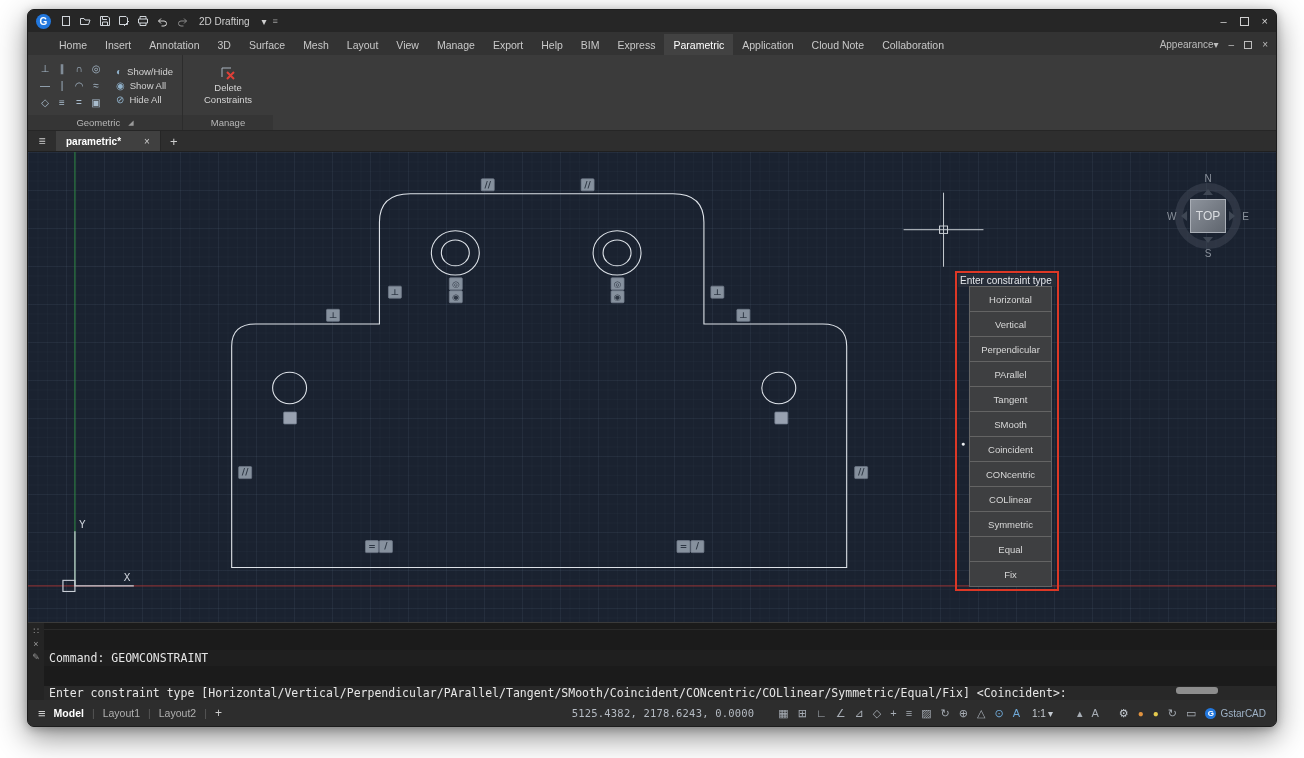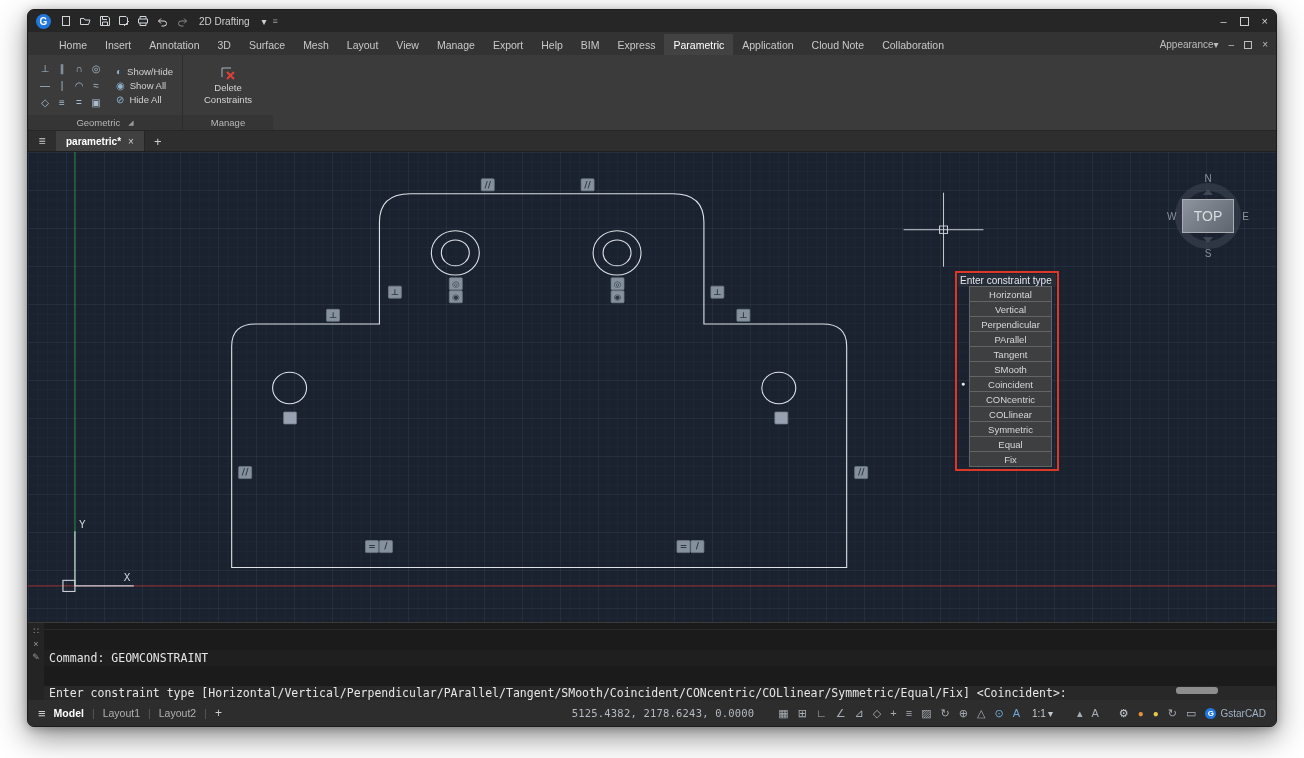--- a/index.html
+++ b/index.html
@@ -41,21 +41,21 @@
   .show-col{display:flex;flex-direction:column;gap:3px;margin-left:12px;font-size:9.5px;color:#d2d2d2;}
   .show-row{display:flex;align-items:center;gap:5px;cursor:default;white-space:nowrap;}
   .show-row .eye{color:#8fb0c9;font-size:10px;}
   .panel-sep{width:1px;background:#2c2c2c;}
   .big-btn{display:flex;flex-direction:column;align-items:center;justify-content:center;font-size:9.5px;
            color:#d5d5d5;gap:1px;padding:2px 12px;line-height:1.15;cursor:default;}
 
   
   .filetabs{flex:0 0 21px;background:#2e2e2e;display:flex;align-items:stretch;border-bottom:1px solid #1f1f1f;}
   .ft-burger{width:28px;display:flex;align-items:center;justify-content:center;color:#cfcfcf;font-size:12px;}
-  .file-tab{display:flex;align-items:center;gap:7px;padding:0 10px;background:#404040;color:#fff;font-size:10px;font-weight:bold;border-right:1px solid #262626;}
+  .file-tab{display:flex;align-items:center;gap:23px;padding:0 10px;background:#404040;color:#fff;font-size:10px;font-weight:bold;border-right:1px solid #262626;}
   .file-tab .tab-close{font-weight:normal;color:#cfcfcf;font-size:10px;}
   .ft-plus{width:26px;display:flex;align-items:center;justify-content:center;color:#cfcfcf;font-size:13px;}
 
   
   .canvas{flex:1;position:relative;overflow:hidden;background-color:#1a2230;
     background-image:
       linear-gradient(rgba(125,145,175,.07) 1px, transparent 1px),
       linear-gradient(90deg, rgba(125,145,175,.07) 1px, transparent 1px),
       linear-gradient(rgba(125,145,175,.035) 1px, transparent 1px),
       linear-gradient(90deg, rgba(125,145,175,.035) 1px, transparent 1px);
@@ -75,28 +75,28 @@
   .vc-letter{position:absolute;color:#8a919b;font-size:10px;}
   .vc-n{top:-1px;left:50%;transform:translateX(-50%);}
   .vc-s{bottom:-1px;left:50%;transform:translateX(-50%);}
   .vc-w{left:1px;top:50%;transform:translateY(-50%);}
   .vc-e{right:1px;top:50%;transform:translateY(-50%);}
   .vc-tri{position:absolute;width:0;height:0;}
   .vc-tri-n{left:50%;transform:translateX(-50%);top:15px;border-left:5px solid transparent;border-right:5px solid transparent;border-bottom:6px solid #3f4754;}
   .vc-tri-s{left:50%;transform:translateX(-50%);bottom:15px;border-left:5px solid transparent;border-right:5px solid transparent;border-top:6px solid #3f4754;}
   .vc-tri-w{top:50%;transform:translateY(-50%);left:15px;border-top:5px solid transparent;border-bottom:5px solid transparent;border-right:6px solid #3f4754;}
   .vc-tri-e{top:50%;transform:translateY(-50%);right:15px;border-top:5px solid transparent;border-bottom:5px solid transparent;border-left:6px solid #3f4754;}
-  .vc-square{position:absolute;left:50%;top:50%;transform:translate(-50%,-50%);width:52px;height:34px;
+  .vc-square{position:absolute;left:50%;top:50%;transform:translate(-50%,-50%);width:36px;height:34px;
              background:linear-gradient(135deg,#8d939c,#5f656e);border:1px solid #a9aeb6;
-             display:flex;align-items:center;justify-content:center;color:#d9dce0;font-size:14px;}
+             display:flex;align-items:center;justify-content:center;color:#d9dce0;font-size:12px;}
 
   
   .dyn-menu{position:absolute;left:927px;top:119px;width:104px;border:2px solid #dd3826;padding:1px 1px 2px 1px;}
   .dyn-title{font-size:10px;color:#e3e6ea;background:#272d38;padding:1px 2px;white-space:nowrap;}
-  .dyn-item{position:relative;height:16px;margin:0 4px 0 11px;background:#3e3f41;border:1px solid #646464;
+  .dyn-item{position:relative;height:26px;margin:0 4px 0 11px;background:#3e3f41;border:1px solid #646464;
             color:#d8d8d8;font-size:9.5px;display:flex;align-items:center;justify-content:center;margin-top:-1px;}
   .dyn-item:first-of-type{margin-top:1px;}
   .dyn-item .dot{position:absolute;left:-9px;top:3px;color:#eceff2;font-size:7px;line-height:1;}
 
   
   .cmd{flex:0 0 42px;background:#1b1b1b;display:flex;border-top:1px solid #3a3a3a;position:relative;}
   .cmd-gutter{width:16px;background:#242424;display:flex;flex-direction:column;align-items:center;color:#9a9a9a;font-size:9px;padding:1px 0;}
   .cmd-gutter span{height:13px;display:flex;align-items:center;}
   .cmd-rows{flex:1;display:flex;flex-direction:column;font-family:"DejaVu Sans Mono",monospace;color:#e6e6e6;font-size:11.5px;gap:20px;}
   .cmd-row0{height:7px;background:#1b1b1b;border-bottom:1px solid #2a2a2a;overflow:hidden;}

